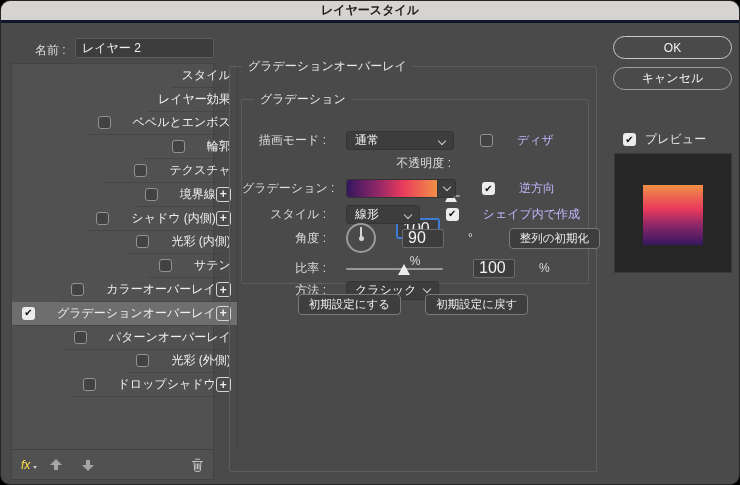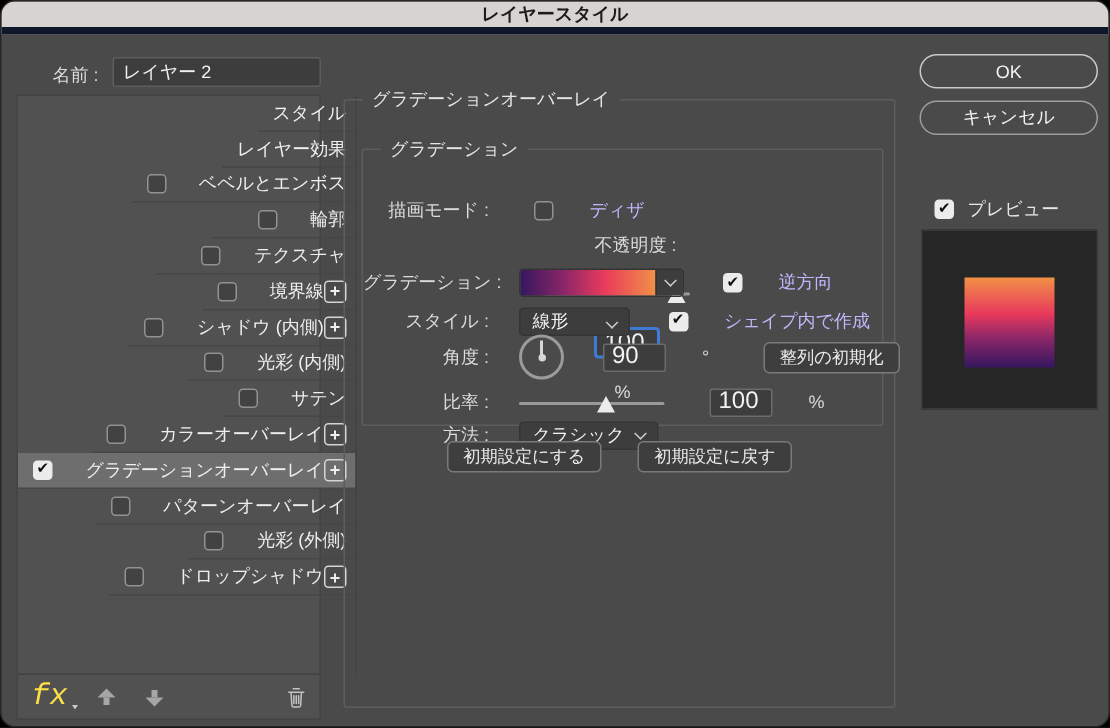--- a/index.html
+++ b/index.html
@@ -6,21 +6,21 @@
   html,body { margin:0; padding:0; background:#000; }
   body { font-family:"Liberation Sans","DejaVu Sans",sans-serif; }
 
   .dialog { position:relative; width:740px; height:485px; background:#4a4a4a;
     border-radius:10px; overflow:hidden; border:1px solid #262626;
     font-size:12px; color:#e6e6e6; }
 
   
   .titlebar { position:absolute; top:0; left:0; right:0; height:22px; background:#d6d3d0;
     color:#1c1c1c; display:flex; align-items:center; justify-content:center;
-    font-weight:bold; font-size:12px; border-bottom:5px solid #0f172a; }
+    font-weight:bold; font-size:12px; border-bottom:3px solid #0f172a; }
 
   
   .name-label { position:absolute; left:34px; top:41px; color:#dcdcdc; }
   .name-input { position:absolute; left:74px; top:37px; width:139px; height:20px;
     background:#3d3d3d; border:1px solid #5c5c5c; border-radius:2px; color:#f0f0f0;
     padding:0 6px; font:inherit; font-size:12px; }
 
   
   .pill { position:absolute; left:612px; width:119px; height:23px; border-radius:12px;
     background:transparent; color:#f2f2f2; display:flex; align-items:center;
@@ -50,22 +50,22 @@
     padding:0 6px 0 10px; border-bottom:1px solid #464646; }
   .sb-row.indent { padding-left:30px; }
   .sb-row.selected { background:#6e6e6e; }
   .sb-label { margin-left:22px; color:#efefef; white-space:nowrap; }
   .sb-row.nocheck .sb-label { margin-left:0; }
   .plusbox { margin-left:auto; width:15px; height:15px; border:1.5px solid #d4d4d4;
     border-radius:3px; display:flex; align-items:center; justify-content:center;
     font-size:12px; font-weight:bold; color:#eee; line-height:1; }
   .sb-toolbar { height:30px; border-top:1px solid #414141; display:flex;
     align-items:center; padding:0 9px; gap:16px; }
-  .fx { font-style:italic; font-family:Liberation Mono, monospace;
-    font-size:20px; color:#fde047; position:relative; line-height:1; }
+  .fx { font-style:italic; font-family:Liberation Sans, sans-serif;
+    font-size:12px; color:#fde047; position:relative; line-height:1; }
   .fx::after { content:""; position:absolute; right:-7px; bottom:0;
     border:2.5px solid transparent; border-top:3.5px solid #c8c8c8; }
   .arr { width:12px; height:12px; position:relative; margin-left:4px; }
   .arr::before { content:""; position:absolute; left:0; top:0; border-left:6px solid transparent;
     border-right:6px solid transparent; border-bottom:6px solid #a6a6a6; }
   .arr::after { content:""; position:absolute; left:4px; top:6px; width:4px; height:5px; background:#a6a6a6; }
   .arr.down { transform:rotate(180deg); }
   .trash { margin-left:auto; display:flex; align-items:center; }
 
   
@@ -219,20 +219,24 @@
   </div>
 
   <fieldset class="fs-outer">
     <legend>グラデーションオーバーレイ</legend>
 
     <fieldset class="fs-inner">
       <legend>グラデーション</legend>
 
       <div class="prow" style="top:22px;">
         <span class="plabel">描画モード :</span>
+        <div class="dd">
+          <span>通常</span>
+          <span class="chev"></span>
+        </div>
         <span class="cb unchecked ml10"></span>
         <span class="cklabel">ディザ</span>
       </div>
 
       <div class="prow" style="top:47px;flex-direction:column;">
         <span class="plabel">不透明度 :</span>
         <div class="slider">
           <span class="thumb" style="left: 85%;"></span>
         </div>
         <input class="num focus ml10" style="margin-left: 14px;" value="100">

